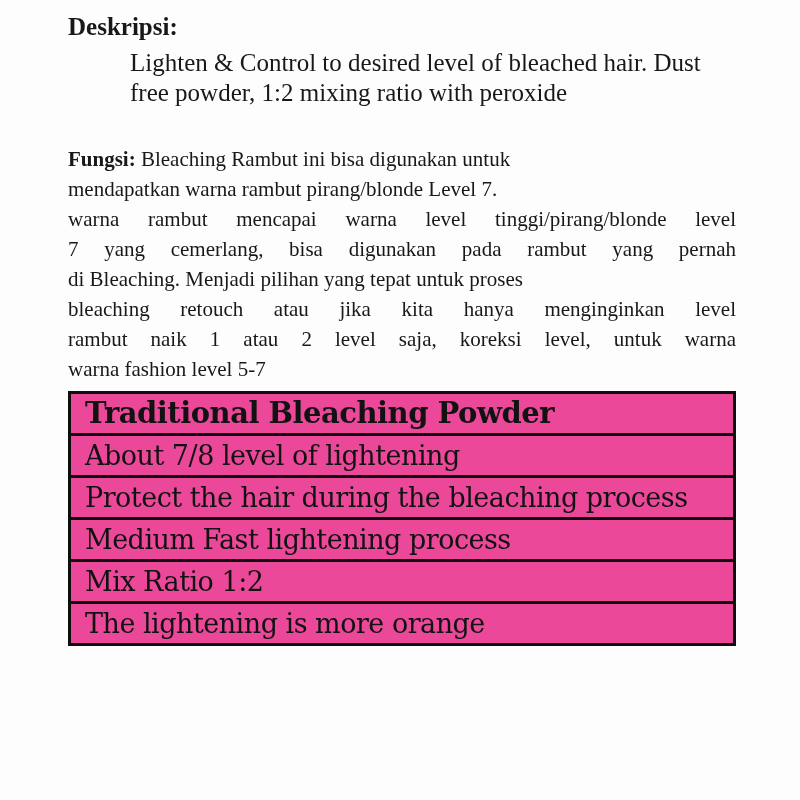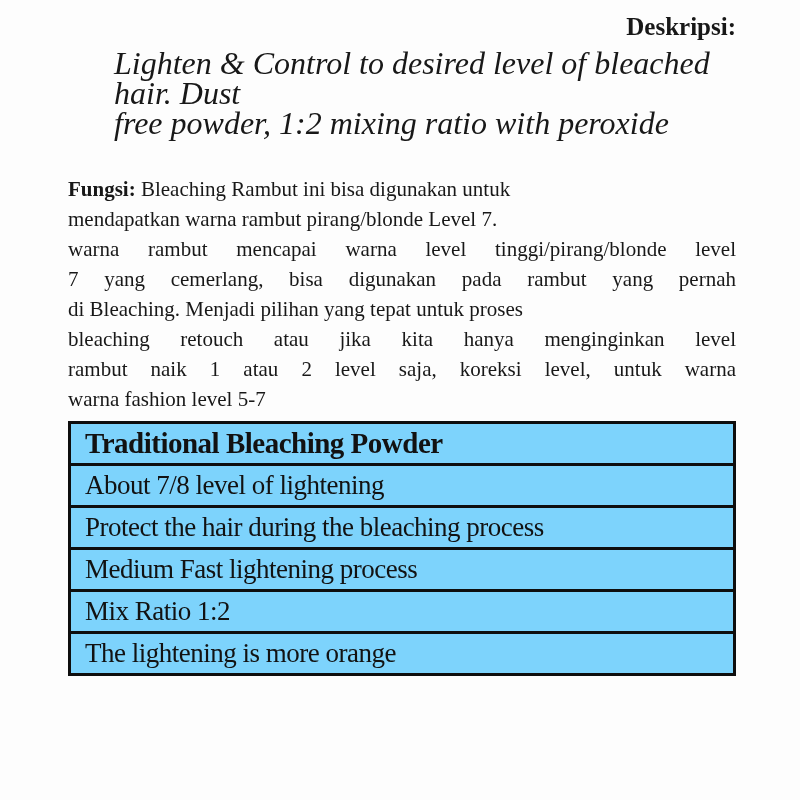--- a/index.html
+++ b/index.html
@@ -19,28 +19,26 @@
   .content {
     position: absolute;
     top: 12px;
     left: 68px;
     width: 668px;
   }
   .deskripsi-label {
     font-size: 25px;
     line-height: 30px;
     font-weight: bold;
-    text-align: right;
   }
   .deskripsi-body {
     margin-top: 6px;
-    margin-left: 46px;
-    font-size: 32px;
+    margin-left: 62px;
+    font-size: 25px;
     line-height: 30px;
-    font-style: italic;
   }
   .fungsi-block {
     margin-top: 36px;
     font-size: 21px;
     line-height: 30px;
   }
   .line {
     white-space: nowrap;
   }
   .fungsi-block .line,
@@ -61,25 +59,24 @@
     border-collapse: collapse;
     font-family: "DejaVu Serif", serif;
     font-size: 27px;
     letter-spacing: -0.5px;
     color: #121212;
   }
   .spec-table td {
     border: 3px solid #0e0e0e;
     height: 36px;
     padding: 1px 6px 2px 14px;
-    background: #7dd3fc;
+    background: #ec4899;
     vertical-align: middle;
     white-space: nowrap;
     overflow: hidden;
-    font-family: Liberation Serif, serif;
   }
   .spec-table td.header-cell {
     font-weight: bold;
     font-size: 29px;
   }
 </style>
 </head>
 <body>
 
 <div class="page">

